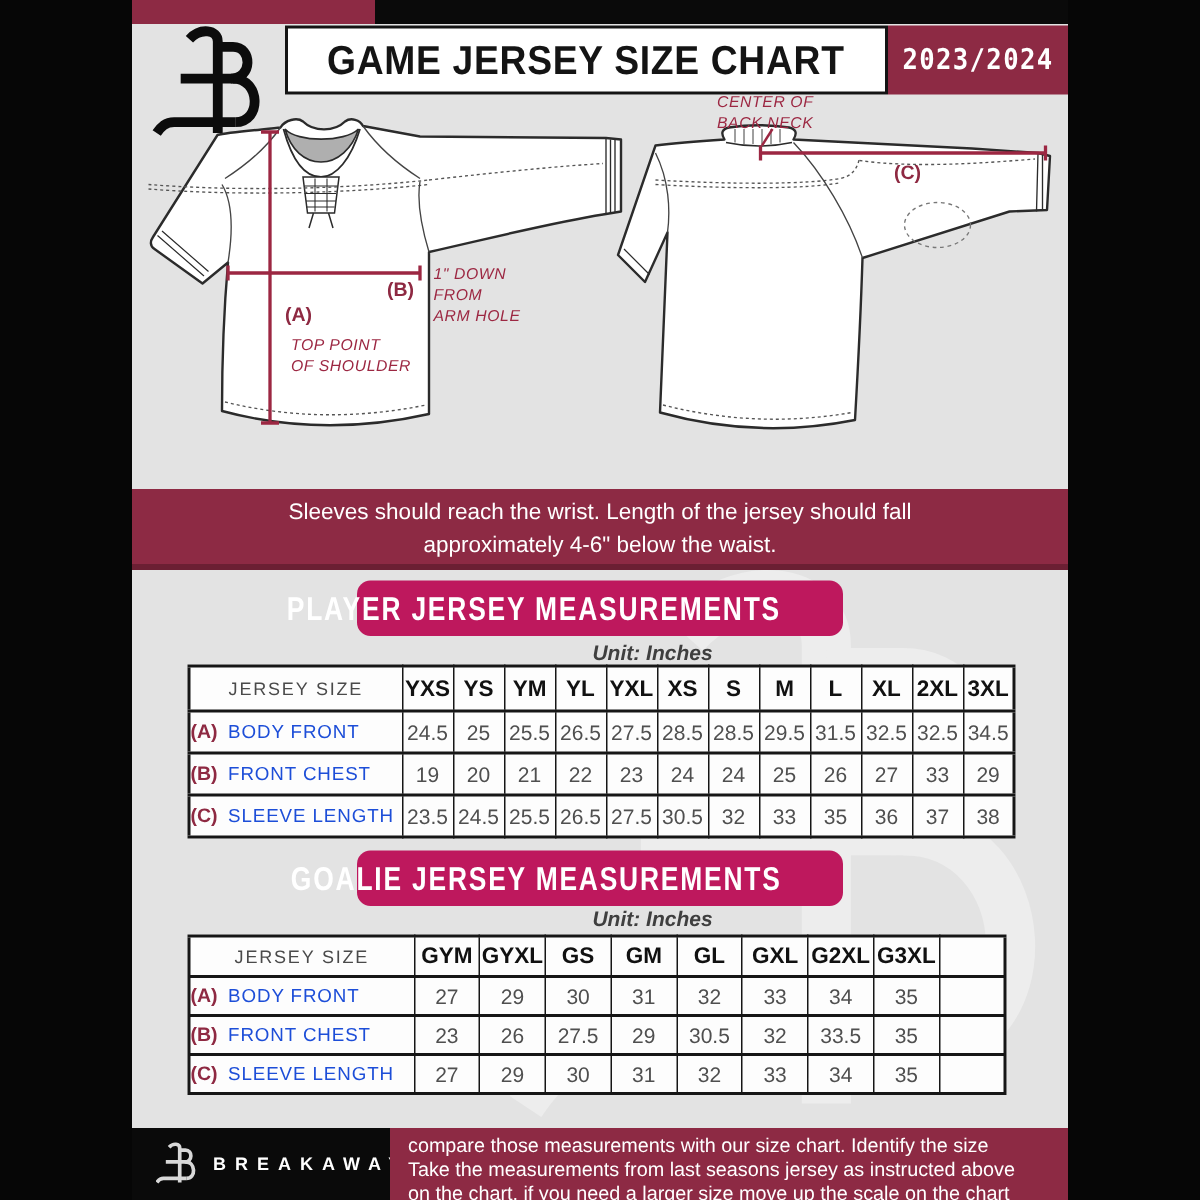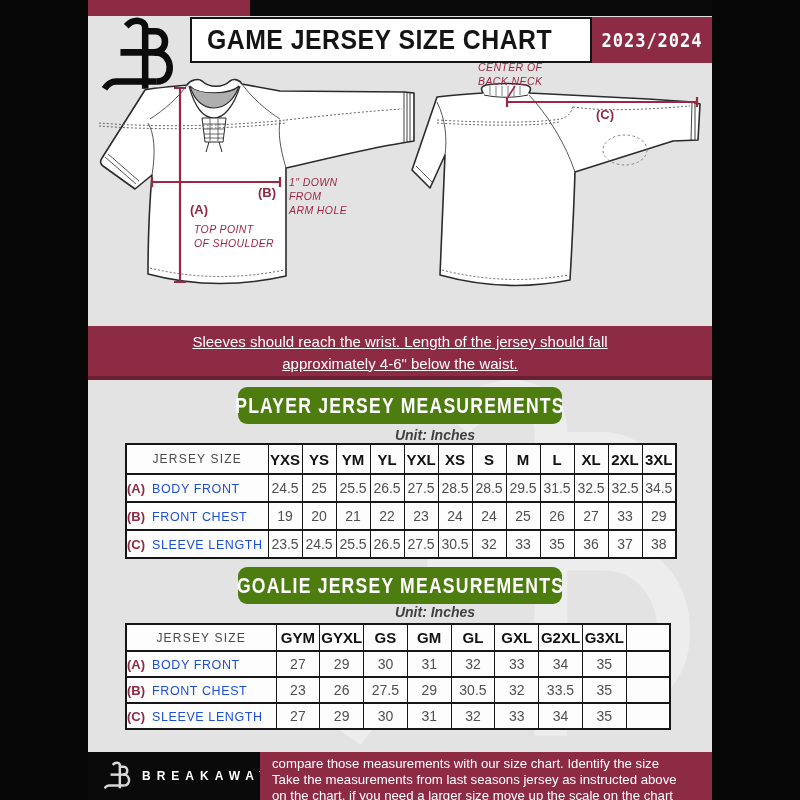--- a/index.html
+++ b/index.html
@@ -6,37 +6,37 @@
   .frame{position:relative;width:800px;height:800px;background:#060606;overflow:hidden;
          font-family:"Liberation Sans",sans-serif;}
   .content{position:absolute;left:88px;top:0;width:624px;height:800px;background:#e3e3e3;}
   .layer{position:absolute;z-index:1;}
   
   .top-strip{position:absolute;z-index:1;top:0;left:0;width:624px;height:16px;background:#0a0a0a;}
   .top-strip .m{position:absolute;left:0;top:0;width:162px;height:16px;background:#8d2a44;}
   
   .logo-top{left:12px;top:16px;width:86px;height:80px;color:#0c0c0c;}
   .title-box{left:102px;top:17px;width:402px;height:46px;background:#ffffff;border:2px solid #141414;
-             box-sizing:border-box;display:flex;align-items:center;}
+             box-sizing:border-box;display:flex;align-items:center;justify-content:center;}
   .title-box span{display:inline-block;font-weight:bold;font-size:27px;letter-spacing:.5px;color:#141414;
              transform:scaleX(.92);white-space:nowrap;}
   .year-box{left:504px;top:17px;width:120px;height:46px;background:#8d2a44;display:flex;align-items:center;justify-content:center;}
   .year-box span{font-family:"DejaVu Sans Mono",monospace;font-weight:bold;font-size:19px;color:#fff;
              letter-spacing:1px;transform:scaleX(.9);}
   
   .front-svg{left:2px;top:78px;}
   .back-svg{left:320px;top:55px;}
   svg text.mkey{font:bold 13px "Liberation Sans",sans-serif;fill:#8e2942;}
   svg text.mnote{font:italic 10.5px "Liberation Sans",sans-serif;fill:#9c2742;letter-spacing:.4px;}
   
   .banner{left:0;top:326px;width:624px;height:45px;background:#8d2a44;border-bottom:4px solid #6b1f33;
-          color:#fff;text-align:center;font-size:15px;line-height:1.45;padding-top:5px;box-sizing:content-box;text-decoration:underline;}
-  
-  .pill{left:150px;width:324px;height:37px;background:#4d7c0f;border-radius:9px;
-        display:flex;align-items:center;justify-content:center;}
+          color:#fff;text-align:center;font-size:15px;line-height:1.45;padding-top:5px;box-sizing:content-box;}
+  
+  .pill{left:150px;width:324px;height:37px;background:#be185d;border-radius:9px;
+        display:flex;align-items:center;justify-content:flex-end;}
   .pill span{color:#fff;font-weight:bold;font-size:22px;letter-spacing:1.5px;transform:scaleX(.8);white-space:nowrap;}
   .pill.player{top:387px;}
   .pill.goalie{top:567px;}
   .unit{left:0;width:624px;text-align:center;font-style:italic;font-weight:bold;font-size:14px;color:#3f3f3f;margin-left:35px;}
   .unit.player{top:427px;}
   .unit.goalie{top:604px;}
   
   table.meas{border-collapse:collapse;table-layout:fixed;background:#fdfdfd;border:2px solid #161616;}
   table.meas td,table.meas th{border-left:1.5px solid #161616;border-right:1.5px solid #161616;padding:0;}
   table.meas tr{border-top:2.5px solid #161616;border-bottom:2.5px solid #161616;}

